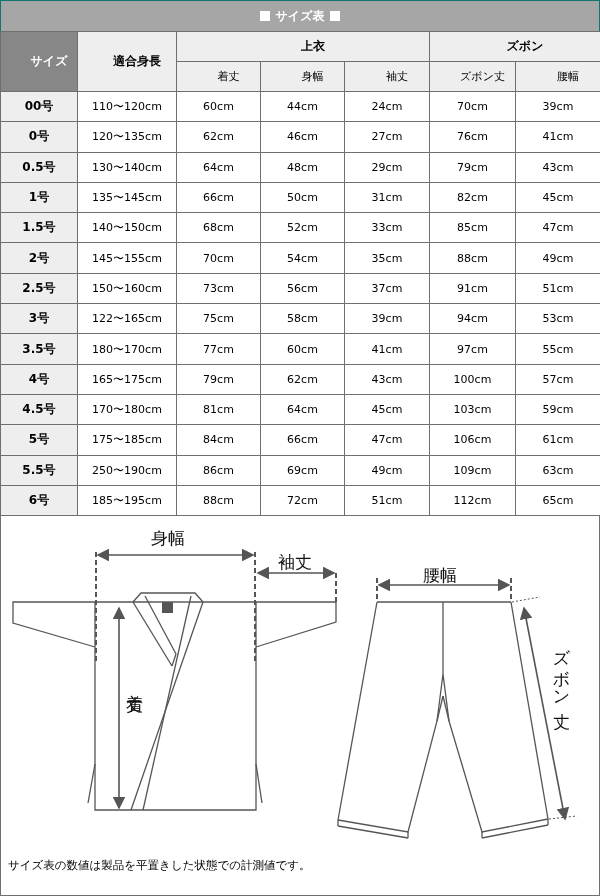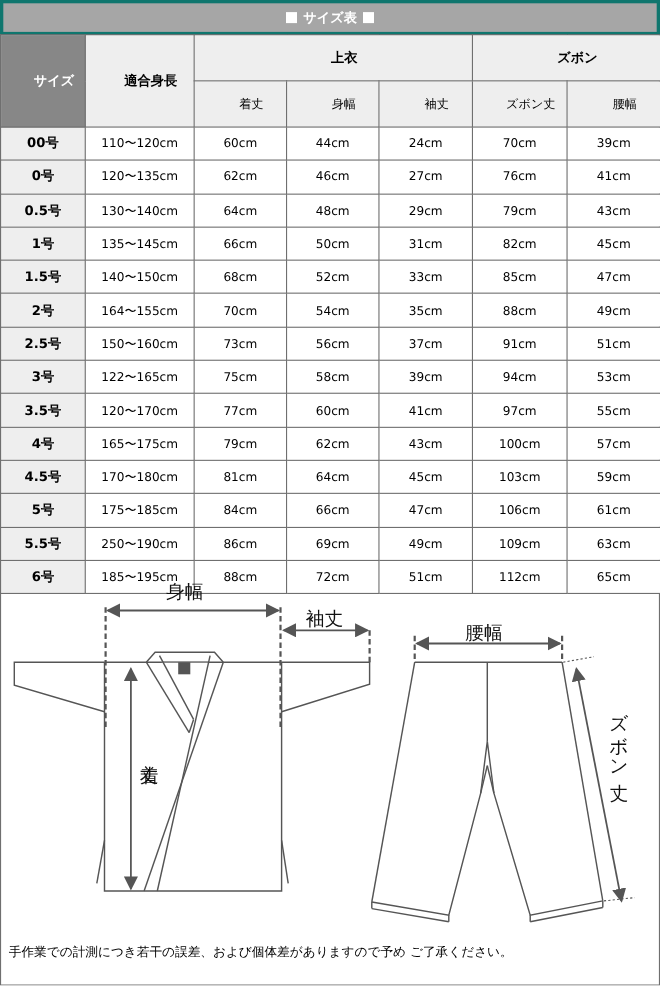--- a/index.html
+++ b/index.html
@@ -1,34 +1,34 @@
 <!DOCTYPE html>
 <html><head>
 <meta charset="utf-8">
 <style>
   * { box-sizing: border-box; margin: 0; padding: 0; }
   html, body { width: 600px; height: 896px; background: #ffffff; overflow: hidden; }
   body { font-family: "DejaVu Sans", "Liberation Sans", sans-serif; color: #000; position: relative; }
   .frame { position: absolute; left: 0; top: 0; width: 600px; height: 896px; border: 1px solid #6f6f6f; }
   .title-bar {
     position: absolute; left: 0; top: 0; width: 600px; height: 32px;
-    background: #a6a6a6; border: 3px solid #0f766e;
+    background: #a6a6a6; border: 1px solid #0f766e;
     color: #ffffff; font-size: 12px; font-weight: bold;
     display: flex; align-items: center; justify-content: center; gap: 6px;
   }
   .sq { display: inline-block; width: 10px; height: 10px; background: #ffffff; }
   table.size-table {
     position: absolute; left: 0; top: 31px; width: 600px;
     border-collapse: collapse; table-layout: fixed;
   }
   table.size-table td, table.size-table th {
     border: 1px solid #6f6f6f; text-align: center; vertical-align: middle;
     font-size: 11px; font-weight: normal; padding: 0;
   }
-  table.size-table th { background: #eeeeee; height: 42px; padding-left: 20px; }
+  table.size-table th { background: #eeeeee; height: 30px; padding-left: 20px; }
   th.hdr-size { background: #878787 !important; color: #ffffff; font-weight: bold !important; font-size: 12px !important; }
   th.hdr-bold { font-weight: bold !important; font-size: 12px !important; }
   td.size-cell { background: #eeeeee; font-weight: bold !important; font-size: 12px !important; margin-left: 36px; }
   table.size-table tbody td { height: 30.3px; background-clip: padding-box; }
   table.size-table tbody td.val { background: #ffffff; }
   .diagram { position: absolute; left: 0; top: 516px; width: 600px; height: 330px; }
   .note {
     position: absolute; left: 8px; top: 858px; font-size: 11.5px; line-height: 14px; color: #000;
     font-family: "DejaVu Sans", sans-serif;
   }
@@ -112,21 +112,21 @@
         <td class="size-cell">1.5号</td>
         <td class="val">140〜150cm</td>
         <td class="val">68cm</td>
         <td class="val">52cm</td>
         <td class="val">33cm</td>
         <td class="val">85cm</td>
         <td class="val">47cm</td>
       </tr>
       <tr>
         <td class="size-cell">2号</td>
-        <td class="val">164〜155cm</td>
+        <td class="val">145〜155cm</td>
         <td class="val">70cm</td>
         <td class="val">54cm</td>
         <td class="val">35cm</td>
         <td class="val">88cm</td>
         <td class="val">49cm</td>
       </tr>
       <tr>
         <td class="size-cell">2.5号</td>
         <td class="val">150〜160cm</td>
         <td class="val">73cm</td>
@@ -139,21 +139,21 @@
         <td class="size-cell">3号</td>
         <td class="val">122〜165cm</td>
         <td class="val">75cm</td>
         <td class="val">58cm</td>
         <td class="val">39cm</td>
         <td class="val">94cm</td>
         <td class="val">53cm</td>
       </tr>
       <tr>
         <td class="size-cell">3.5号</td>
-        <td class="val">120〜170cm</td>
+        <td class="val">180〜170cm</td>
         <td class="val">77cm</td>
         <td class="val">60cm</td>
         <td class="val">41cm</td>
         <td class="val">97cm</td>
         <td class="val">55cm</td>
       </tr>
       <tr>
         <td class="size-cell">4号</td>
         <td class="val">165〜175cm</td>
         <td class="val">79cm</td>
@@ -263,14 +263,14 @@
     </g>
   </svg>
   <span class="lbl" style="left:151px; top:11px;">身幅</span>
   <span class="lbl" style="left:278px; top:35px;">袖丈</span>
   <span class="lbl lbl-v" style="left:124px; top:165px;">着丈</span>
   <span class="lbl" style="left:423px; top:48px;">腰幅</span>
   <span class="lbl lbl-v" style="left:551px; top:120px;">ズボン丈</span>
 </div>
 
 <div class="note">
-  <div>手作業での計測につき若干の誤差、および個体差がありますので予め ご了承ください。</div>
+  <div>サイズ表の数値は製品を平置きした状態での計測値です。</div>
 </div>
 
 </body></html>

